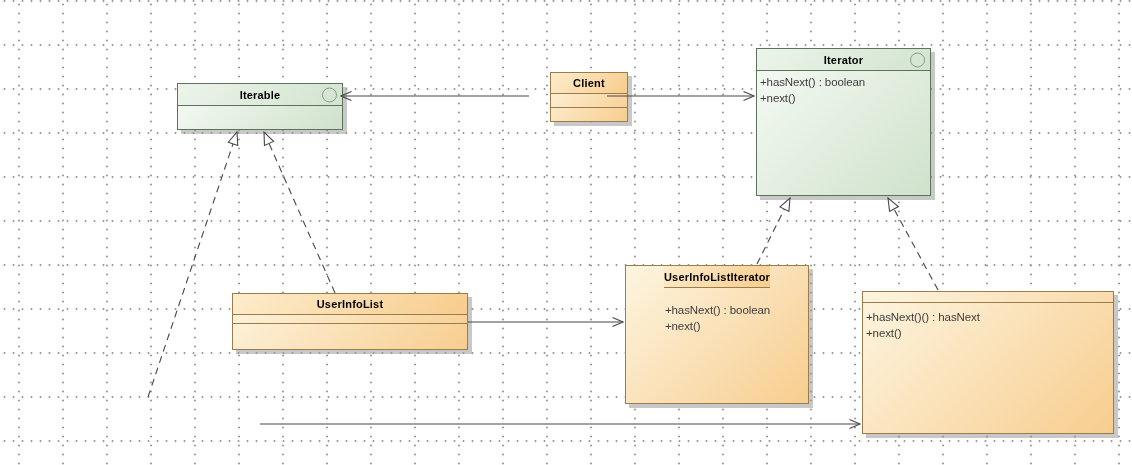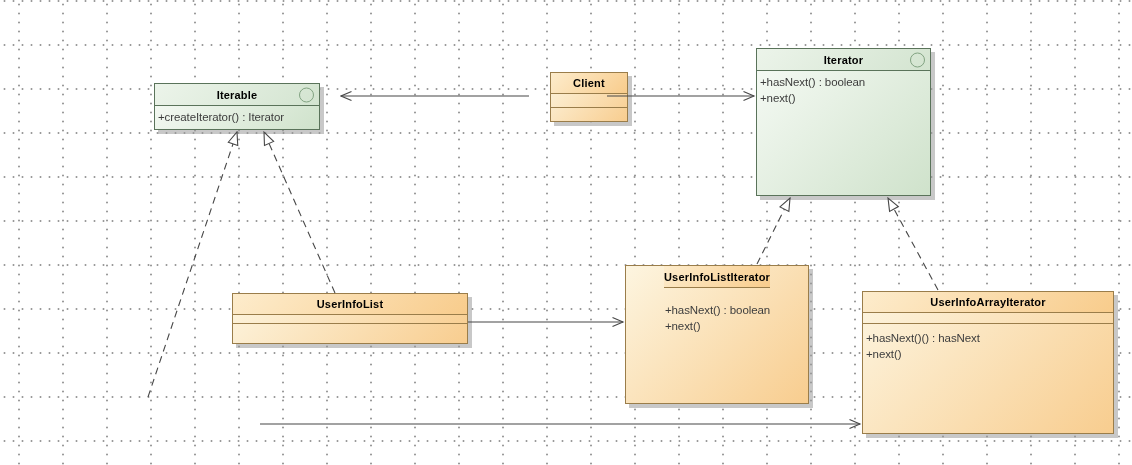--- a/index.html
+++ b/index.html
@@ -59,27 +59,24 @@
   .member{
     font-size:11.5px;line-height:16px;letter-spacing:-0.1px;
     white-space:nowrap;color:var(--member-text,#3d3d3d);
   }
 </style>
 </head>
 <body>
 
 <div class="canvas">
 
-  <div class="uml-class green" style="left:154px;top:83px;width:166px;height:47px;">
+  <div class="uml-class green" style="left:177px;top:83px;width:166px;height:47px;">
     <div class="title-row" style="height:21px;">
       <span>Iterable</span>
       <span class="ball-icon"></span>
-    </div>
-    <div class="ops">
-      <div class="member">+createIterator() : Iterator</div>
     </div>
   </div>
 
   <div class="uml-class orange" style="left:529px;top:72px;width:78px;height:50px;margin-left:21px;">
     <div class="title-row" style="height:20px;">
       <span>Client</span>
     </div>
     <div class="attrs" style="height:13px;"></div>
     <div class="ops"></div>
   </div>
@@ -88,42 +85,39 @@
     <div class="title-row" style="height:21px;">
       <span>Iterator</span>
       <span class="ball-icon"></span>
     </div>
     <div class="ops">
       <div class="member">+hasNext() : boolean</div>
       <div class="member">+next()</div>
     </div>
   </div>
 
-  <div class="uml-class orange" style="left:232px;top:293px;width:236px;height:51px;">
+  <div class="uml-class orange" style="left:232px;top:293px;width:236px;height:57px;">
     <div class="title-row">
       <span>UserInfoList</span>
     </div>
     <div class="attrs" style="height:8px;"></div>
   </div>
 
   <div class="uml-class orange" style="left:625px;top:265px;width:184px;height:139px;align-items:center;">
     <div class="title-row" style="height:21px;">
       <span>UserInfoListIterator</span>
     </div>
     <div class="attrs" style="height:10px;"></div>
     <div class="ops">
       <div class="member">+hasNext() : boolean</div>
       <div class="member">+next()</div>
     </div>
   </div>
 
   <div class="uml-class orange" style="left:862px;top:291px;width:252px;height:143px;">
-    <div class="title-row">
-      <span>UserInfoArrayIterator</span>
-    </div>
     <div class="attrs" style="height:10px;"></div>
     <div class="ops" style="padding-top:6px;">
       <div class="member">+hasNext()() : hasNext</div>
       <div class="member">+next()</div>
     </div>
   </div>
 
 
   <svg class="edges" width="1132" height="465" viewBox="0 0 1132 465">
     <defs>

